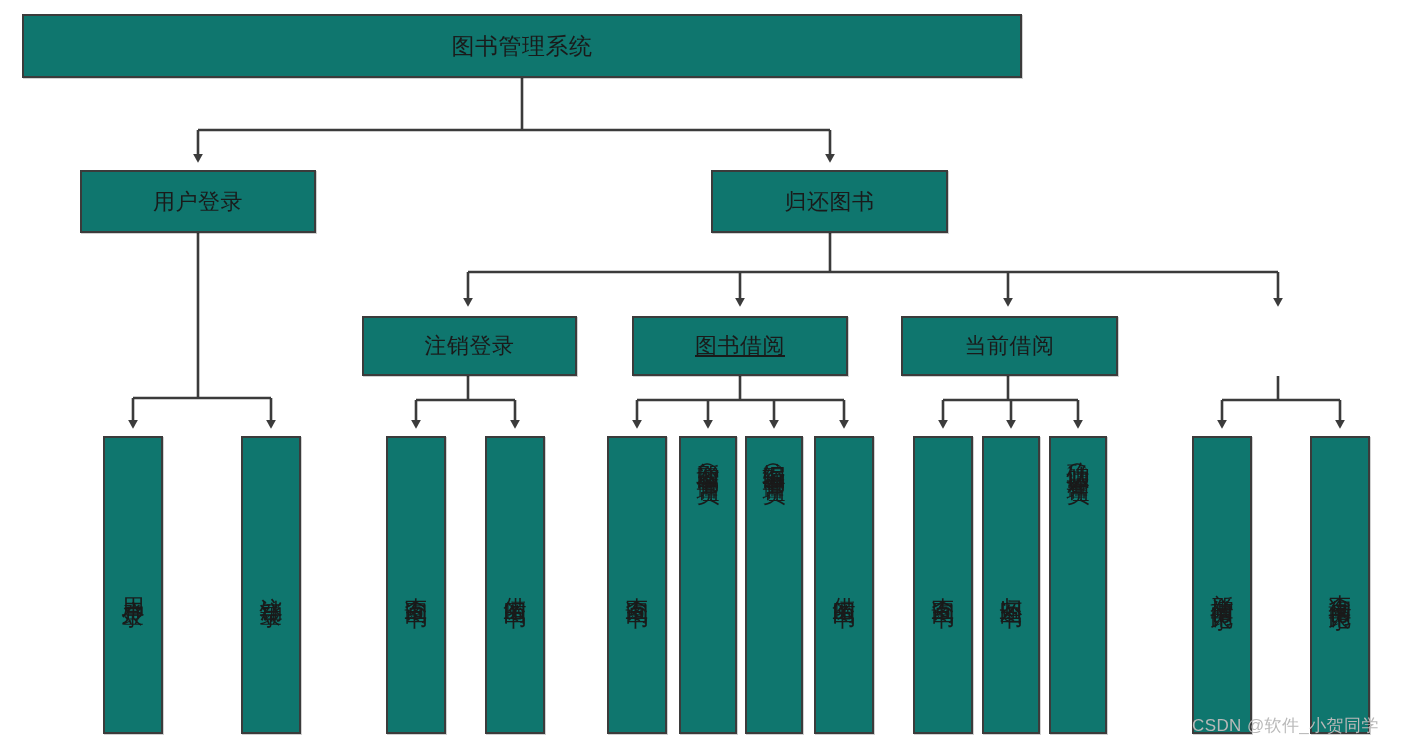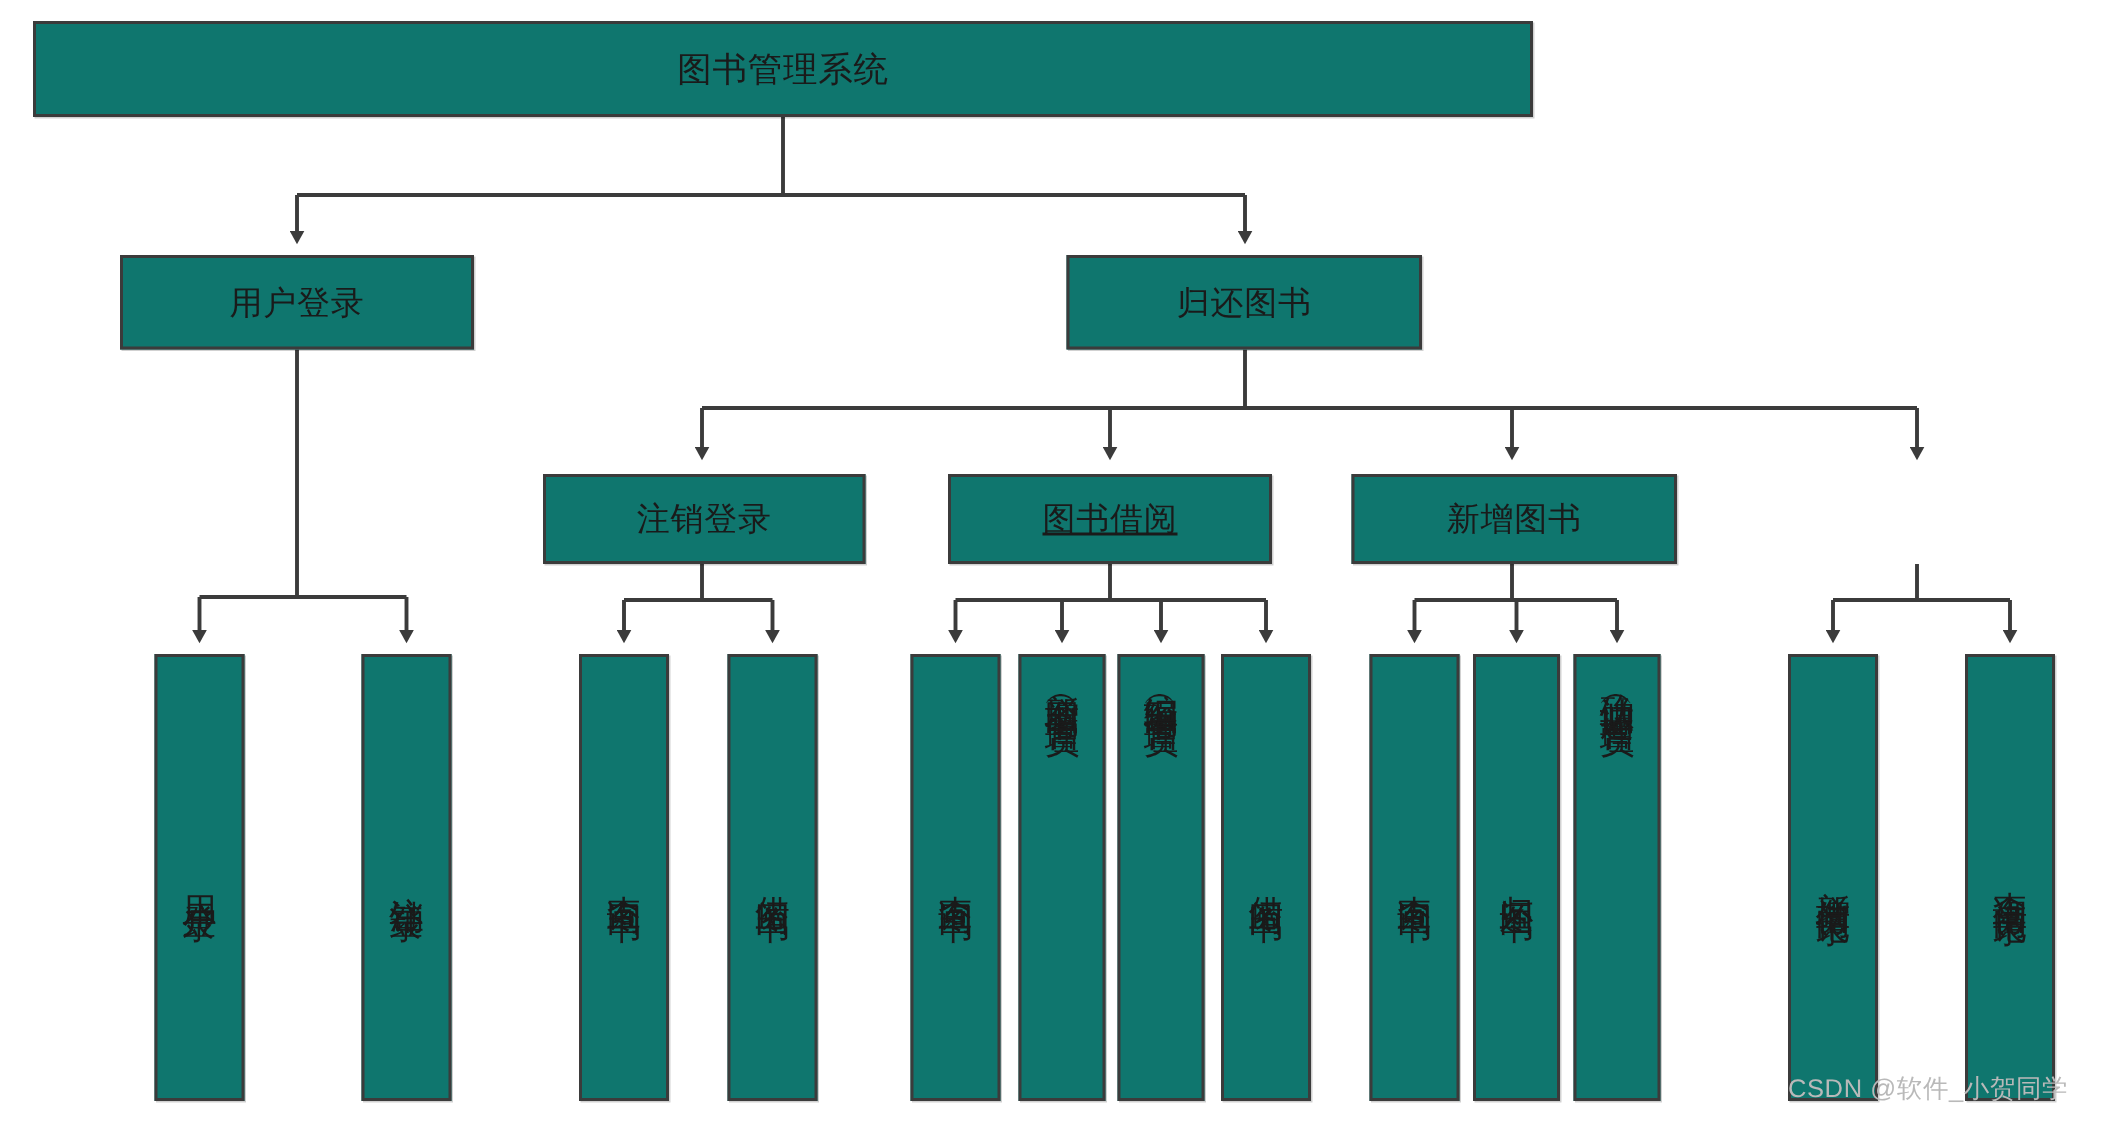--- a/index.html
+++ b/index.html
@@ -150,21 +150,21 @@
 
   <div class="node horiz" style="left:362px; top:316px; width:215px; height:60px;">
     <span class="label">注销登录</span>
   </div>
 
   <div class="node horiz" style="left:632px; top:316px; width:216px; height:60px;text-decoration:underline;">
     <span class="label">图书借阅</span>
   </div>
 
   <div class="node horiz" style="left:901px; top:316px; width:217px; height:60px;">
-    <span class="label">新增图书</span>
+    <span class="label">当前借阅</span>
   </div>
 
 
   <div class="node vert centered" style="left:103px; top:436px; width:60px; height:298px;">
     <span class="label">用户登录</span>
   </div>
 
   <div class="node vert centered" style="left:241px; top:436px; width:60px; height:298px;">
     <span class="label">注销登录</span>
   </div>

